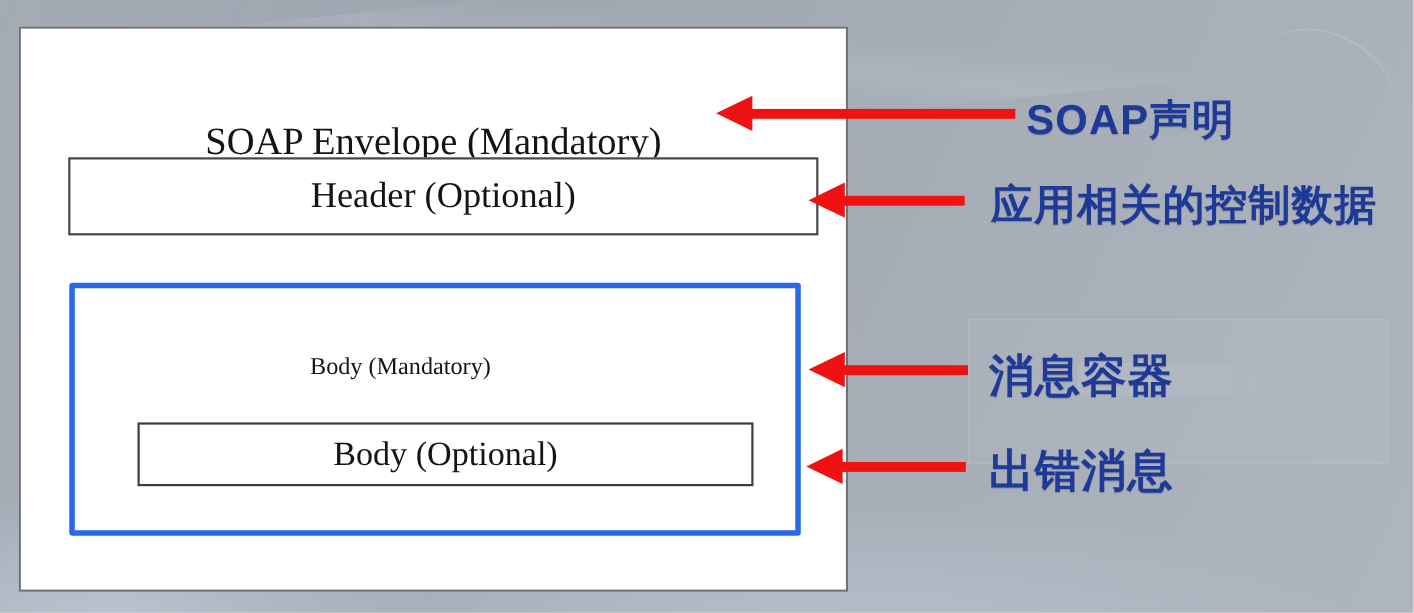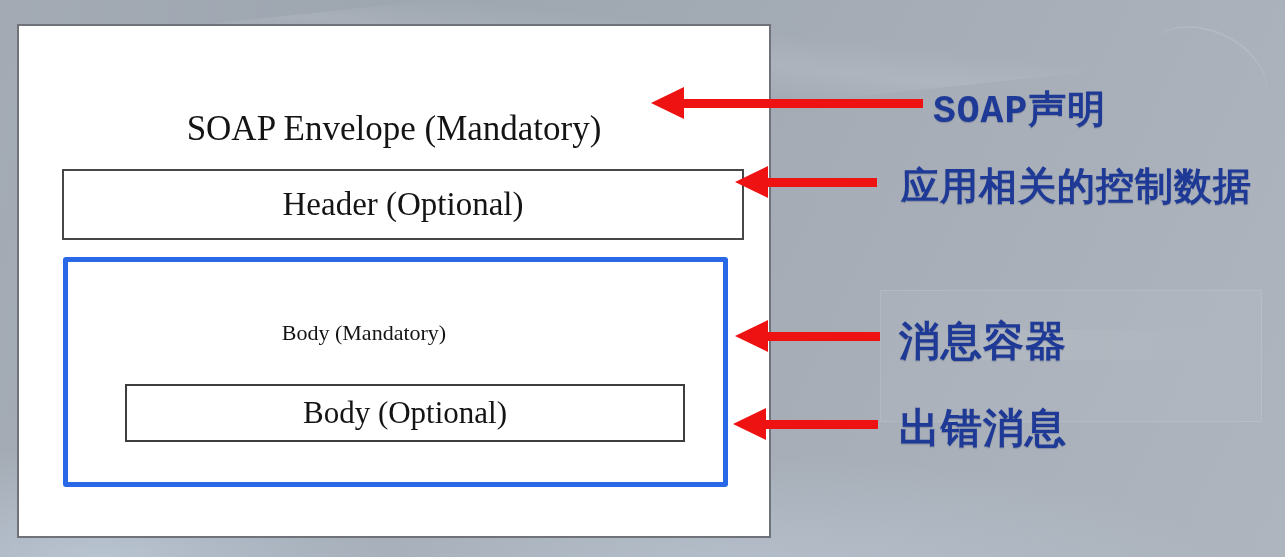--- a/index.html
+++ b/index.html
@@ -78,21 +78,20 @@
     background: #ffffff;
     border: 2px solid #474747;
     box-sizing: border-box;
     display: flex;
     align-items: center;
     justify-content: center;
     font-family: "Liberation Serif", "DejaVu Serif", serif;
     font-size: 33px;
     color: #141414;
     white-space: nowrap;
-    margin-top: 26px;
   }
   .body-box {
     position: absolute;
     left: 63px; top: 257px;
     width: 665px; height: 230px;
     background: #ffffff;
     border: 5px solid #2968e6;
     border-radius: 3px;
     box-sizing: border-box;
   }
@@ -141,21 +140,21 @@
     position: absolute;
     left: 30px; top: 11.5px;
     right: 0;
     height: 9px;
     background: #ee1212;
   }
 
   
   .annotation {
     position: absolute;
-    font-family: Liberation Mono, monospace;
+    font-family: Liberation Sans, sans-serif;
     font-weight: bold;
     color: #1e3a96;
     white-space: nowrap;
     letter-spacing: 1px;
     text-shadow: 0 1px 1px rgba(20,30,70,0.25);
   }
   .ann-soap   { left: 933px; top: 84px;  font-size: 38px; }
   .ann-header { left: 901px; top: 161px; font-size: 38px; }
   .ann-body   { left: 899px; top: 314px; font-size: 41px; }
   .ann-fault  { left: 899px; top: 401px; font-size: 41px; }

